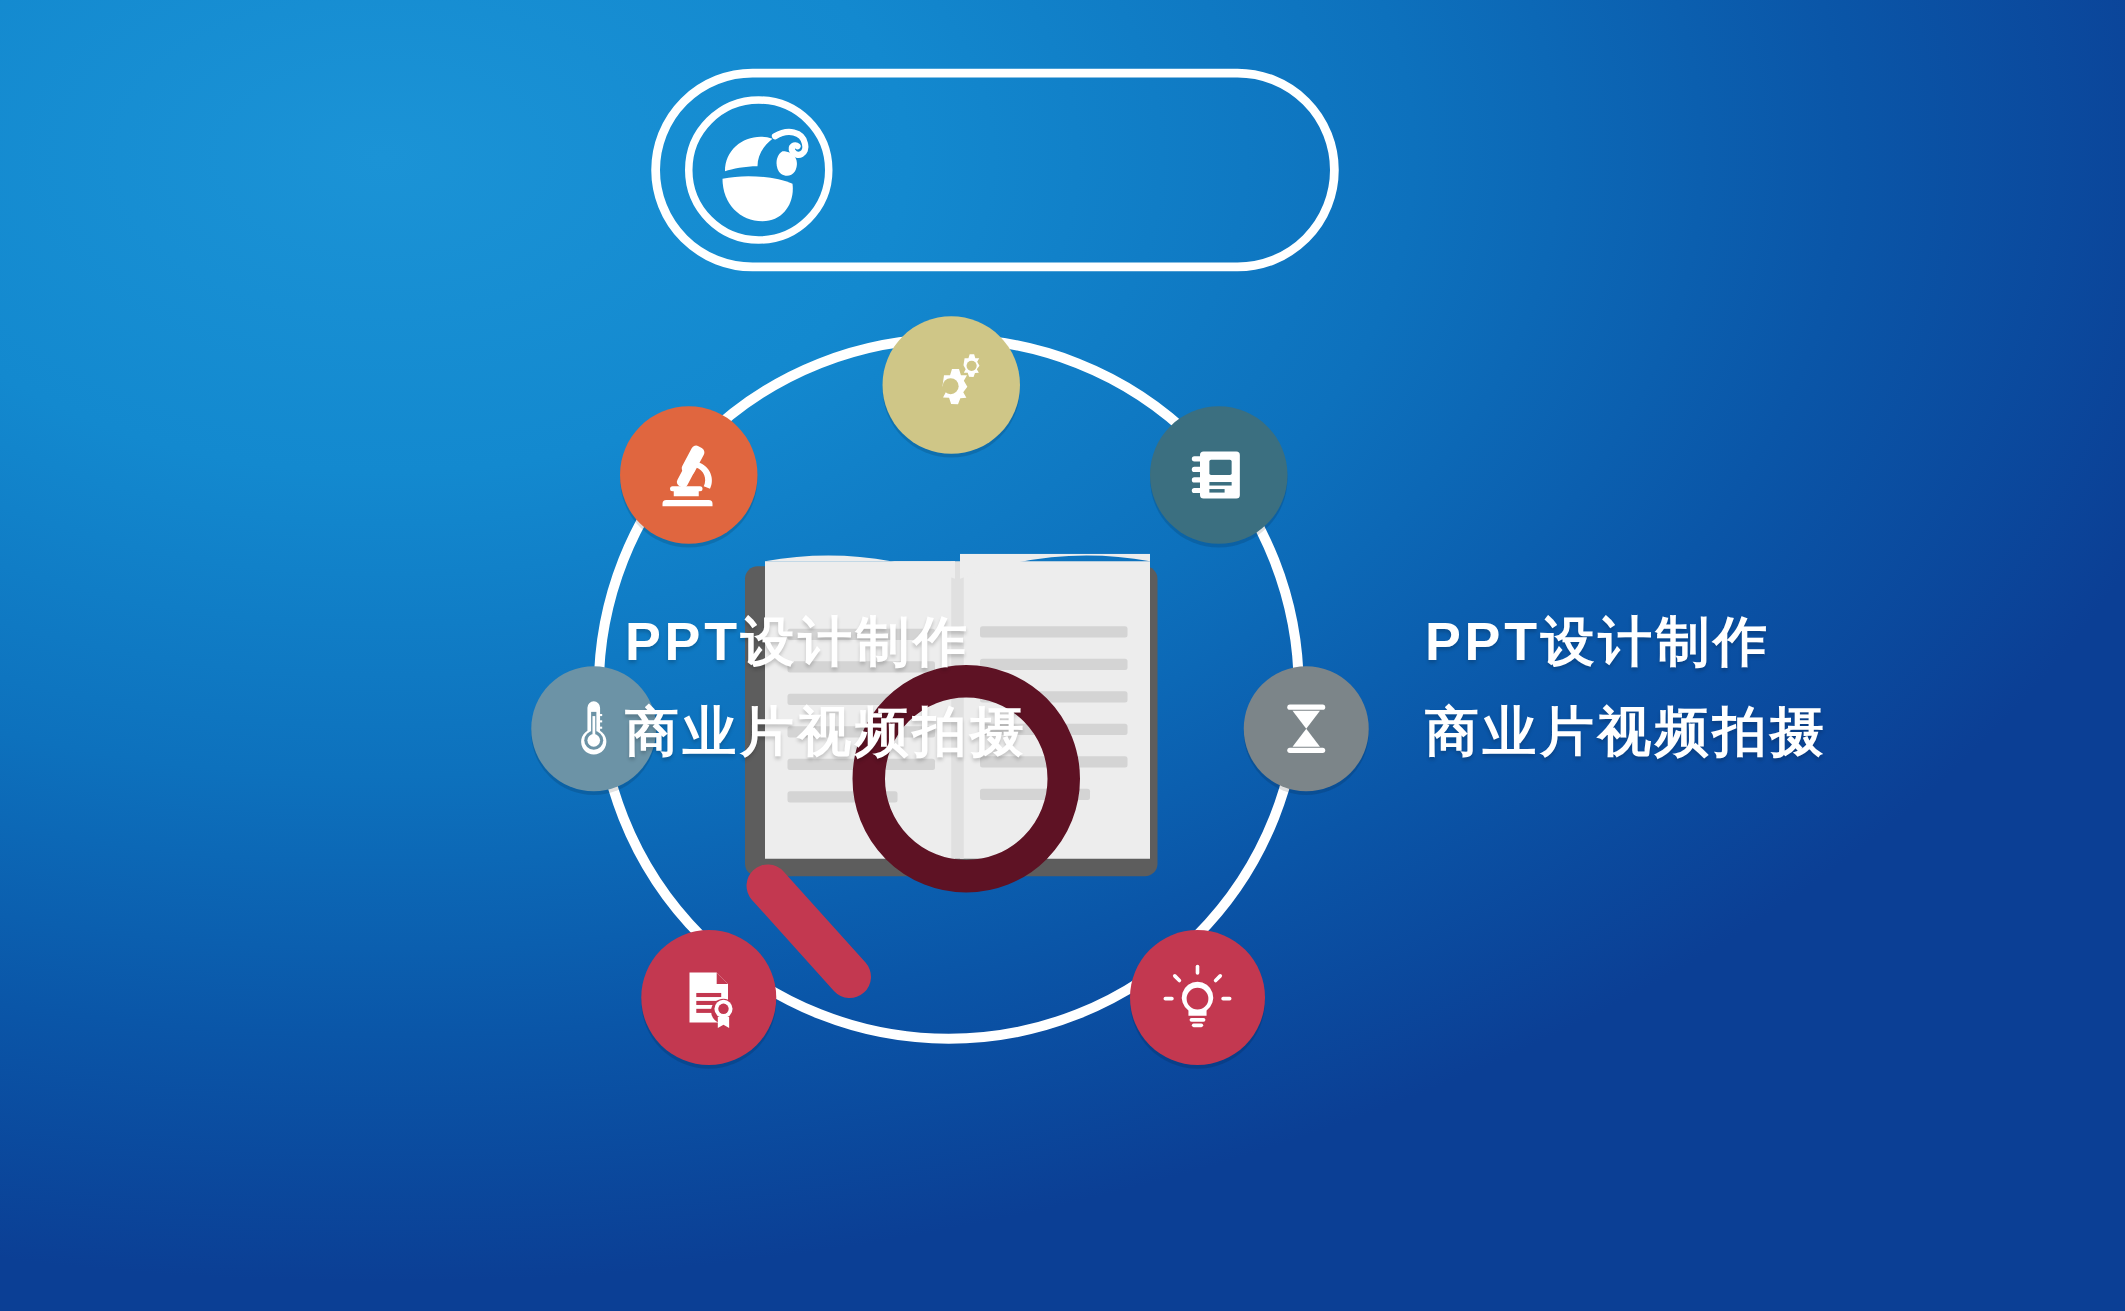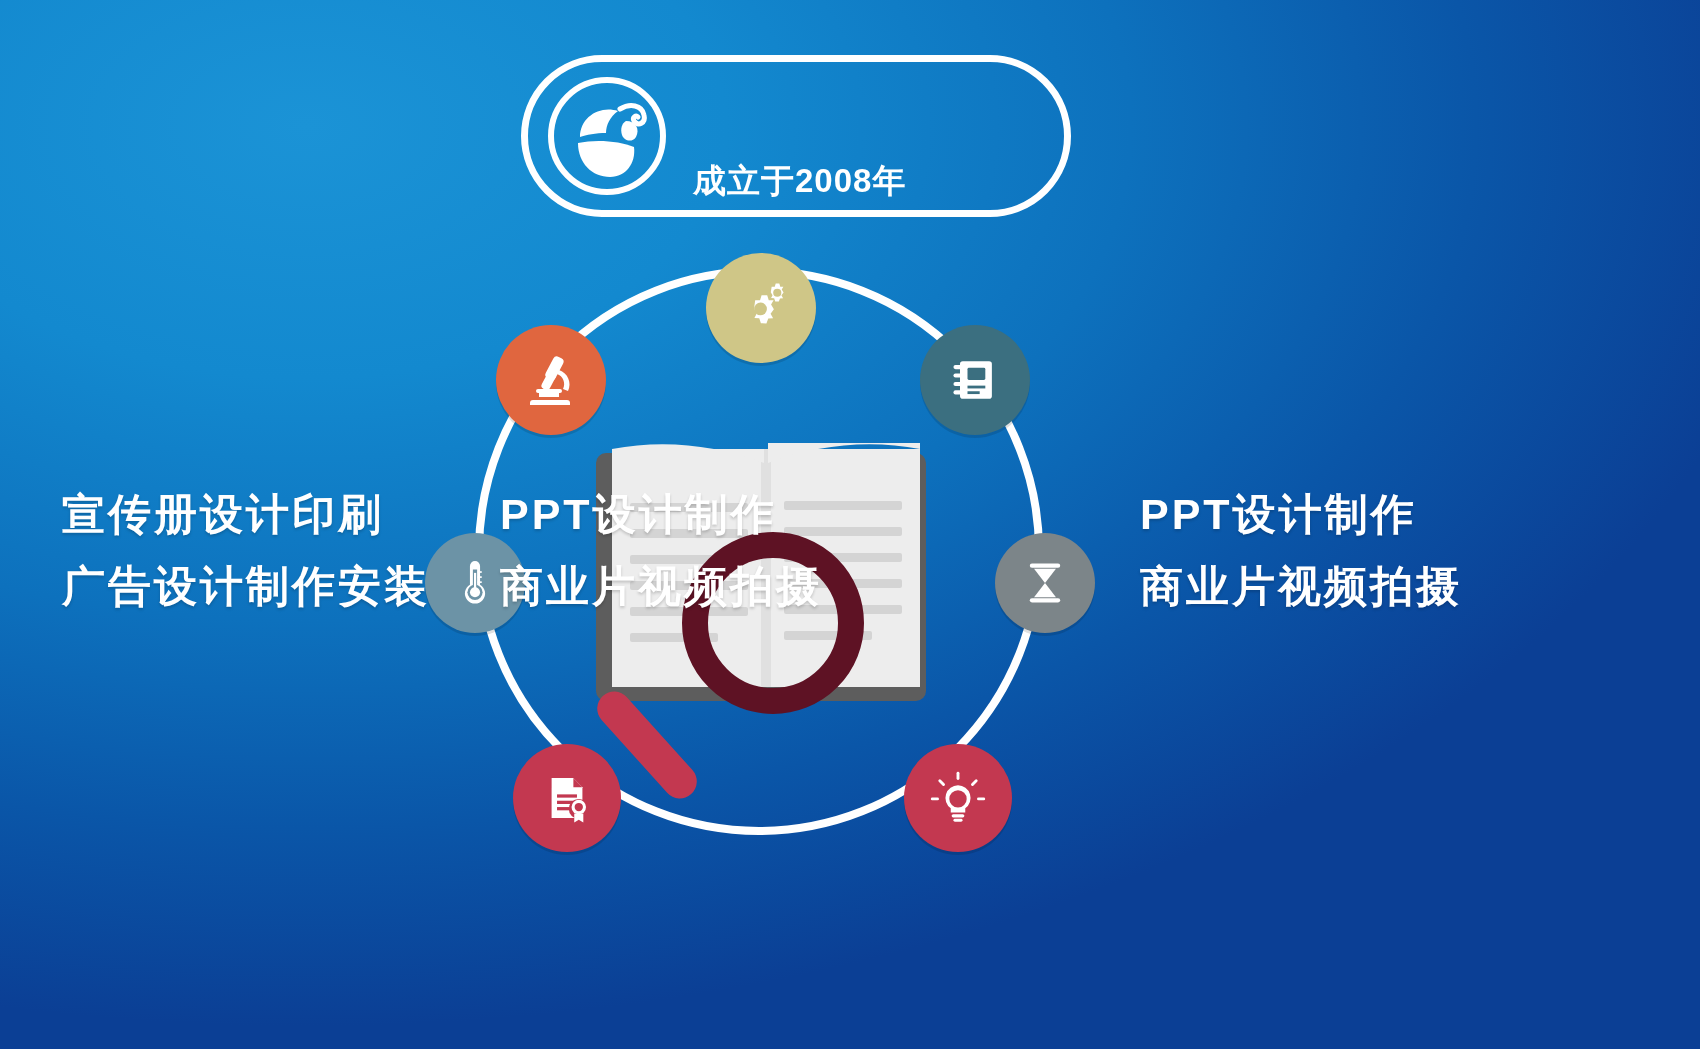--- a/index.html
+++ b/index.html
@@ -67,21 +67,20 @@
     <div id="logo-mark">
       <svg width="96" height="96" viewBox="0 0 96 96" aria-hidden="true">
         <path d="M14 44 C14 24 34 12 52 18 C44 24 40 32 40 40 C30 40 20 42 14 44 Z" fill="#ffffff"></path>
         <path d="M12 50 C12 70 26 84 44 84 C60 84 70 70 68 54 C54 48 30 46 12 50 Z" fill="#ffffff"></path>
         <path d="M54 16 C64 10 76 12 78 22 C80 30 72 34 68 28 C66 24 70 22 72 24" fill="none" stroke="#ffffff" stroke-width="5" stroke-linecap="round"></path>
         <path d="M60 28 C70 28 74 36 70 44 C66 50 58 48 56 42 C54 36 56 30 60 28 Z" fill="#ffffff"></path>
       </svg>
     </div>
 
 
-    <div id="logo-sub">成立于2008年</div>
   </div>
 
   <div id="ring">
     <svg width="620" height="620" viewBox="0 0 620 620" aria-hidden="true">
       <circle cx="310" cy="310" r="280" fill="none" stroke="#ffffff" stroke-width="8"></circle>
     </svg>
   </div>
 
   <div class="bubble" style="left:706px;top:253px;width:110px;height:110px;background:#cfc687;">
     <svg width="62" height="62" viewBox="0 0 64 64" aria-hidden="true">
@@ -211,24 +210,20 @@
         <rect x="206" y="162" width="118" height="9" rx="2"></rect>
         <rect x="206" y="188" width="88" height="9" rx="2"></rect>
       </g>
 
       <rect x="52" y="236" width="34" height="132" rx="17" fill="#c33850" transform="rotate(-42 69 302)"></rect>
 
       <circle cx="195" cy="180" r="78" fill="none" stroke="#5e1224" stroke-width="26"></circle>
     </svg>
   </div>
 
-  <div class="txtblock" id="text-left">
-    <div class="txtline">宣传册设计印刷</div>
-    <div class="txtline">广告设计制作安装</div>
-  </div>
 
   <div class="txtblock" id="text-center">
     <div class="txtline">PPT设计制作</div>
     <div class="txtline">商业片视频拍摄</div>
   </div>
 
   <div class="txtblock" id="text-right">
     <div class="txtline">PPT设计制作</div>
     <div class="txtline">商业片视频拍摄</div>
   </div>

